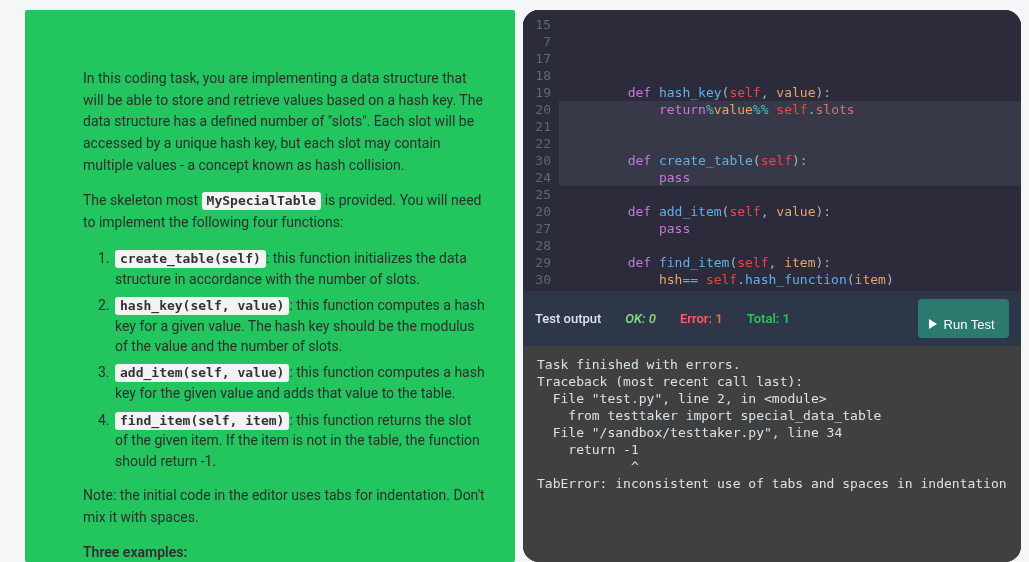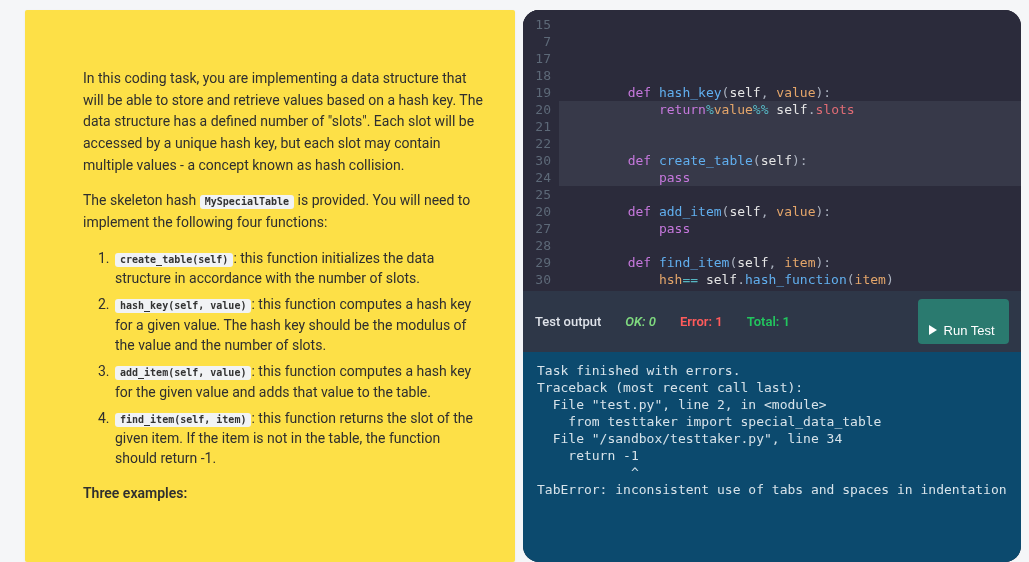--- a/index.html
+++ b/index.html
@@ -11,39 +11,39 @@
     overflow: hidden;
   }
   .page {
     display: flex;
     width: 1029px;
     height: 562px;
   }
   
   .left {
     flex: 0 0 490px;
-    background: #fde047;
+    background: #22c55e;
     padding: 18px 10px 0 28px;
     overflow: hidden;
     box-shadow: 0 1px 3px rgba(0,0,0,0.05);
     margin: 10px 0 0 25px;
     border-radius: 2px;
   }
   .instr {
     padding: 40px 20px 0 30px;
     line-height: 1.55;
     color: #2f2f2f;
   }
   .instr p { margin-bottom: 14px; }
   code.inline {
     font-family: "Menlo","Consolas",monospace;
     background: #f1f3f5;
     padding: 1px 5px 2px;
     border-radius: 3px;
-    font-size: 10px;
+    font-size: 13px;
     color: #333;
     font-weight: 600;
   }
   ol.fns { margin: 4px 0 14px 30px; }
   ol.fns li { margin-bottom: 6px; padding-left: 2px; line-height: 1.45; }
   .note { margin-top: 14px; }
   .examples-h { font-weight: 600; margin: 14px 0 14px; }
 
   
   .right {
@@ -91,21 +91,21 @@
   .hl-band {
     position: absolute;
     left: 0;
     right: 0;
     background: rgba(65,70,85,0.55);
     z-index: 0;
   }
   .code-line { position: relative; z-index: 1; height: 17px; }
   .tok-kw   { color: #c678dd; }
   .tok-def  { color: #61afef; }
-  .tok-self { color: #e5e5e5; }
+  .tok-self { color: #ef4444; }
   .tok-par  { color: #e5a66a; }
   .tok-op   { color: #56b6c2; }
   .tok-attr { color: #e06c75; }
   .tok-punc { color: #abb2bf; }
   .tok-call { color: #61afef; text-align: right; }
   .tok-none { color: #d19a66; }
 
   
   .testbar {
     display: flex;
@@ -118,63 +118,64 @@
   .testbar .lbl { color: #dfe3ea; font-weight: 500; flex: 0 0 auto; }
   .ok   { color: #7fd97f; font-weight: 600; font-style: italic; }
   .err  { color: #ff5b5b; font-weight: 600; }
   .tot  { color: #22c55e; font-weight: 600; }
   .spacer { flex: 1; }
   .run-btn {
     background: #2a7a6f;
     color: #fff;
     border: none;
     border-radius: 4px;
-    padding: 24px 14px 6px 10px;
+    padding: 18px 14px 6px 10px;
     font-size: 13px;
     font-weight: 500;
     display: inline-flex;
     align-items: center;
     gap: 6px;
     cursor: pointer;
   }
   .run-btn svg { width: 10px; height: 10px; }
 
   
   .console {
     flex: 1;
-    background: #0c4a6e;
+    background: #404040;
     color: #d7e3ea;
     font-family: "Menlo","Consolas",monospace;
     font-size: 13px;
     line-height: 17px;
     padding: 10px 14px 16px;
     white-space: pre;
     overflow: hidden;
   }
 </style>
 </head>
 <body>
 
 <div class="page">
 
   <div class="left">
     <div class="instr">
       <p>In this coding task, you are implementing a data structure that will be able to store and retrieve values based on a hash key. The data structure has a defined number of "slots". Each slot will be accessed by a unique hash key, but each slot may contain multiple values - a concept known as hash collision.</p>
 
       <p>
-        <span>The skeleton hash </span><code class="inline">MySpecialTable</code><span> is provided. You will need to implement the following four functions:</span>
+        <span>The skeleton most </span><code class="inline">MySpecialTable</code><span> is provided. You will need to implement the following four functions:</span>
       </p>
 
       <ol class="fns">
         <li><code class="inline">create_table(self)</code><span>: this function initializes the data structure in accordance with the number of slots.</span></li>
         <li><code class="inline">hash_key(self, value)</code><span>: this function computes a hash key for a given value. The hash key should be the modulus of the value and the number of slots.</span></li>
         <li><code class="inline">add_item(self, value)</code><span>: this function computes a hash key for the given value and adds that value to the table.</span></li>
         <li><code class="inline">find_item(self, item)</code><span>: this function returns the slot of the given item. If the item is not in the table, the function should return -1.</span></li>
       </ol>
 
+      <p class="note">Note: the initial code in the editor uses tabs for indentation. Don't mix it with spaces.</p>
 
       <p class="examples-h">Three examples:</p>
 
     </div>
   </div>
 
   <div class="right">
     <div class="right-inner">
 
       <div class="editor">

